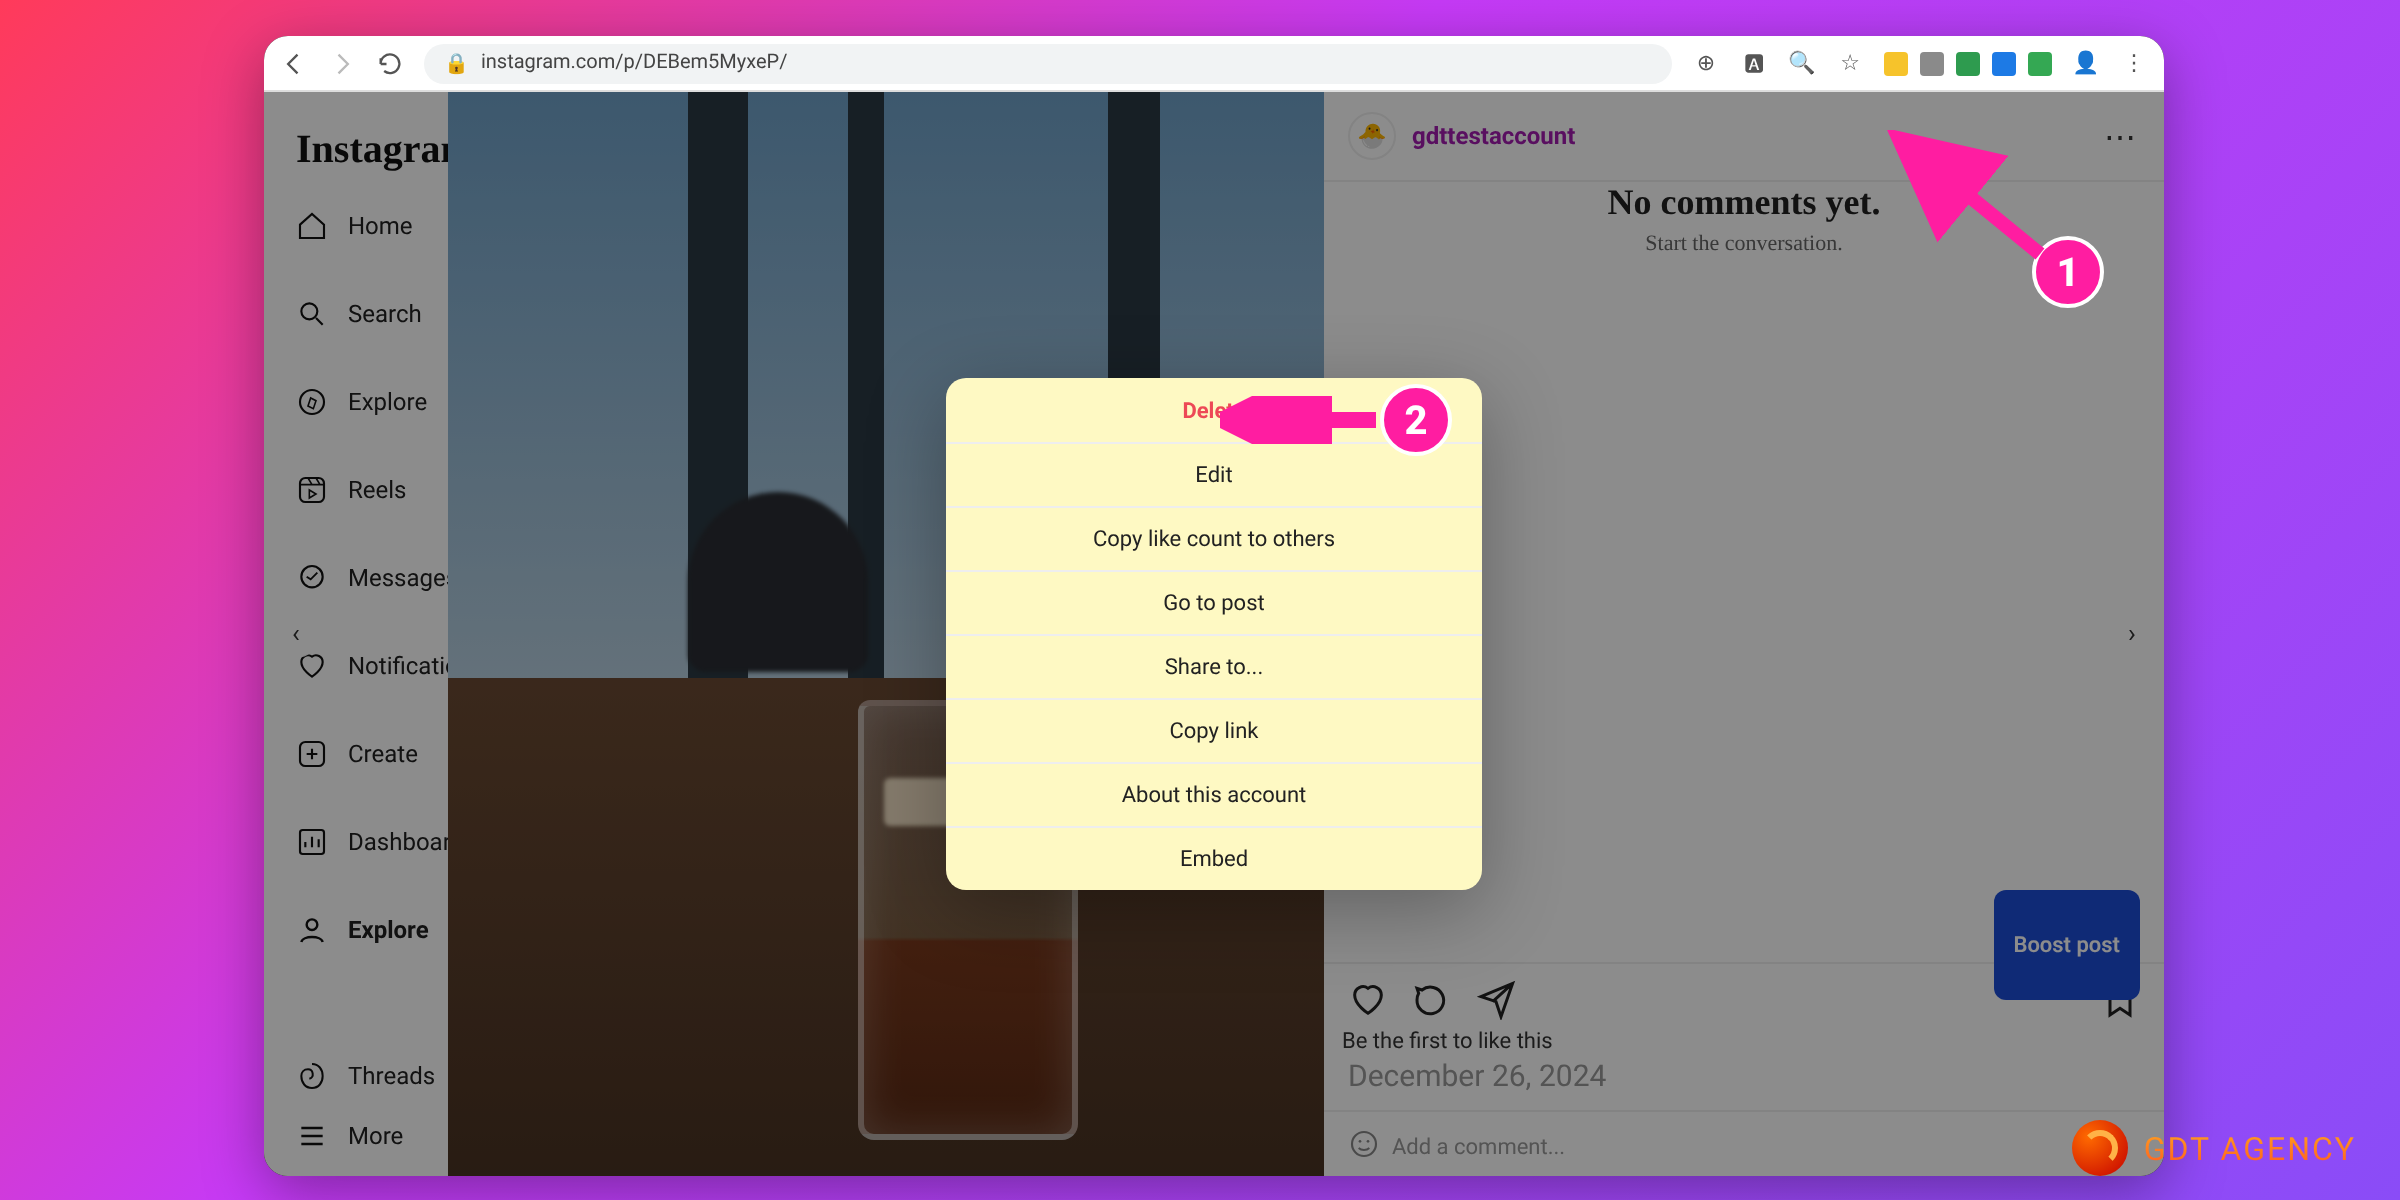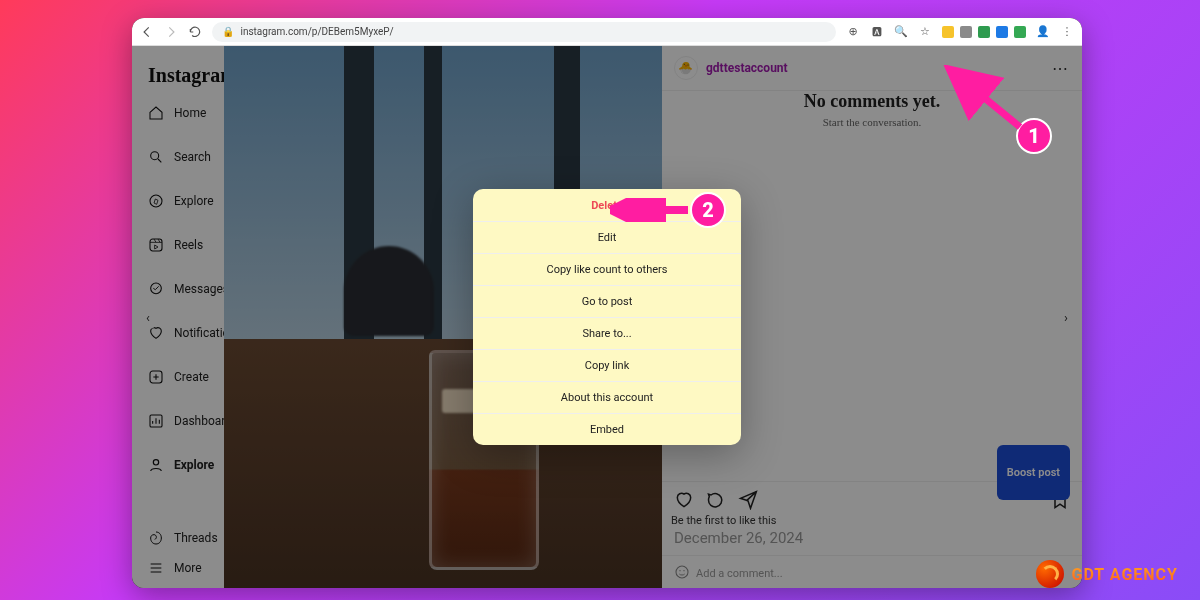--- a/index.html
+++ b/index.html
@@ -64,21 +64,21 @@
   
   .annot { position:absolute; z-index:50; }
   .badge { width:36px; height:36px; border-radius:50%; background:#ff1da1; color:#fff; font-weight:800; font-size:20px; display:flex; align-items:center; justify-content:center; border:2px solid #fff; }
   .arrow1 { position:absolute; left:940px; top:65px; width:94px; height:70px; z-index:60;}
   .arrow1 svg{position:absolute;left:0;top:0;}
   .arrow2 { position:absolute; left:610px; top:192px; width:140px; height:36px; z-index:60; display:flex; align-items:center;}
   .arrow2 svg{flex:0 0 80px;}
   .watermark { position:absolute; right:22px; bottom:12px; display:flex; align-items:center; gap:8px; z-index:60; }
   .wm-logo { width:28px; height:28px; border-radius:50%; background:radial-gradient(circle at 30% 30%,#ff6a00,#c40000); position:relative; }
   .wm-logo::after{content:"";position:absolute;inset:5px;border:3px solid #ffb347;border-left-color:transparent;border-bottom-color:transparent;border-radius:50%;}
-  .wm-text { font-weight:700; font-size:16px; letter-spacing:1px; background:linear-gradient(#ffa21f,#ff5a1f); -webkit-background-clip:text; background-clip:text; color:transparent; }
+  .wm-text { font-weight:400; font-size:16px; letter-spacing:1px; background:linear-gradient(#ffa21f,#ff5a1f); -webkit-background-clip:text; background-clip:text; color:transparent; }
   svg { display:block; }
 </style>
 </head>
 <body>
 
 <div class="bg-gradient">
 
   <div class="browser-window">
 
     <div class="toolbar">

